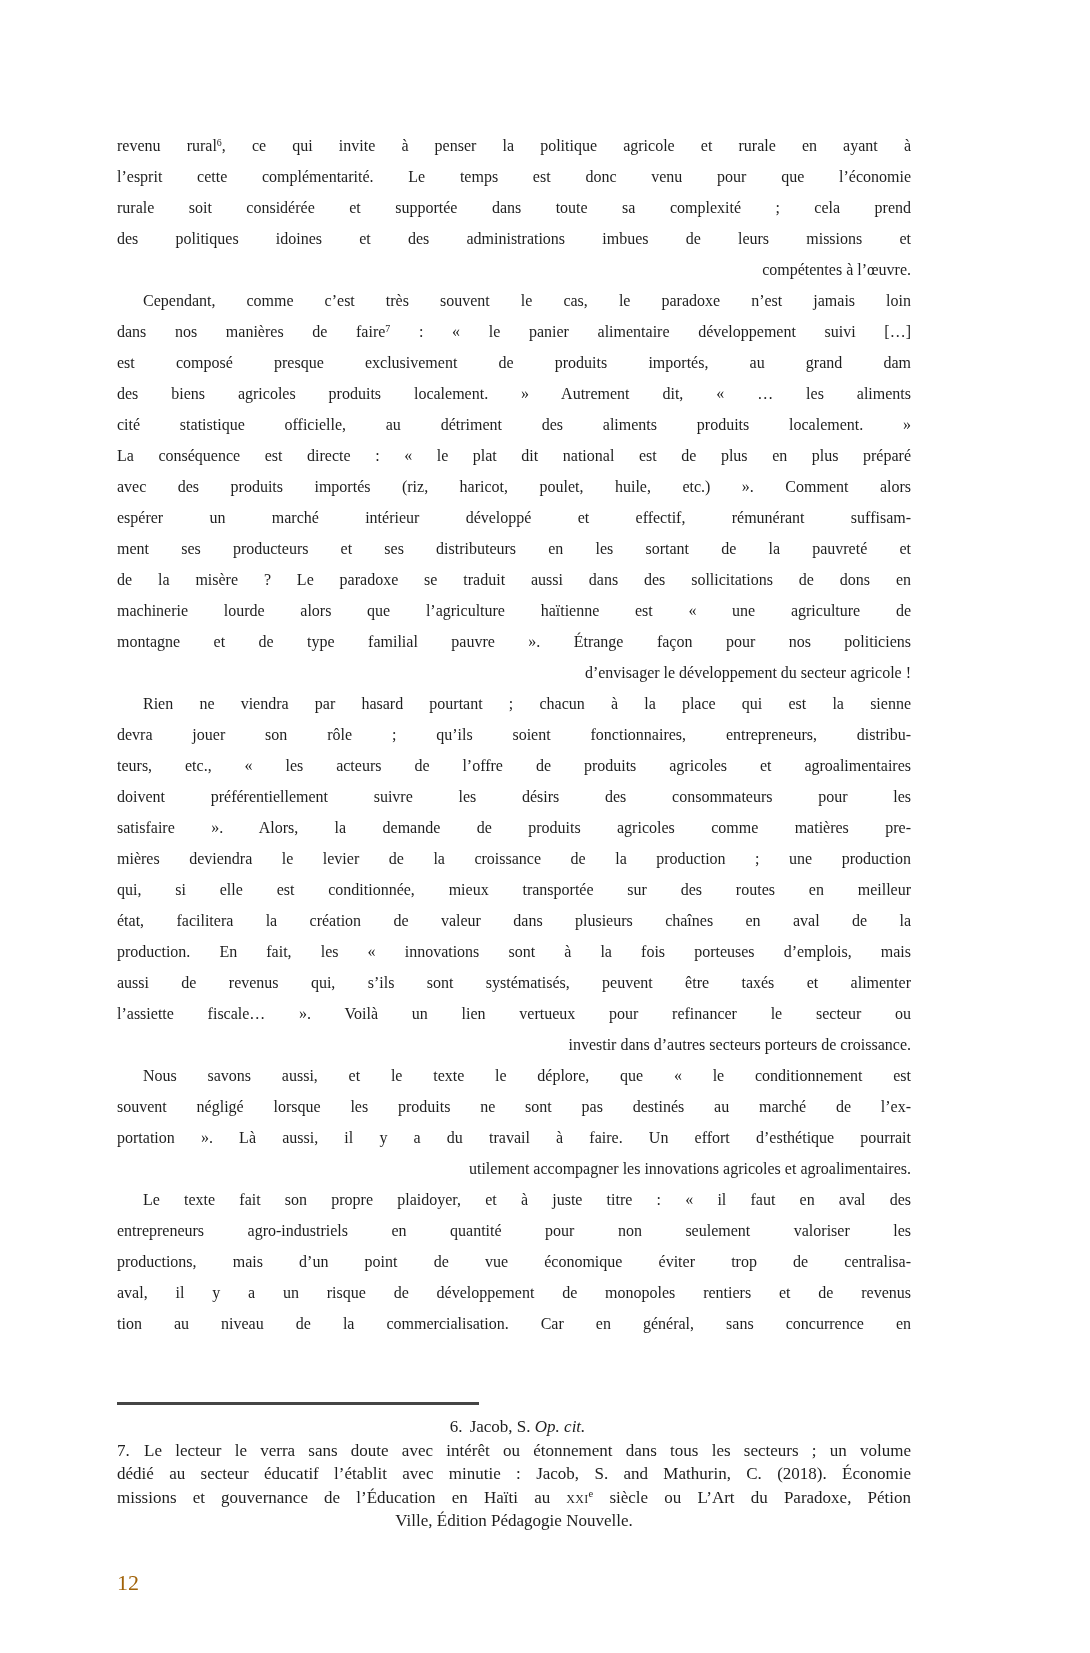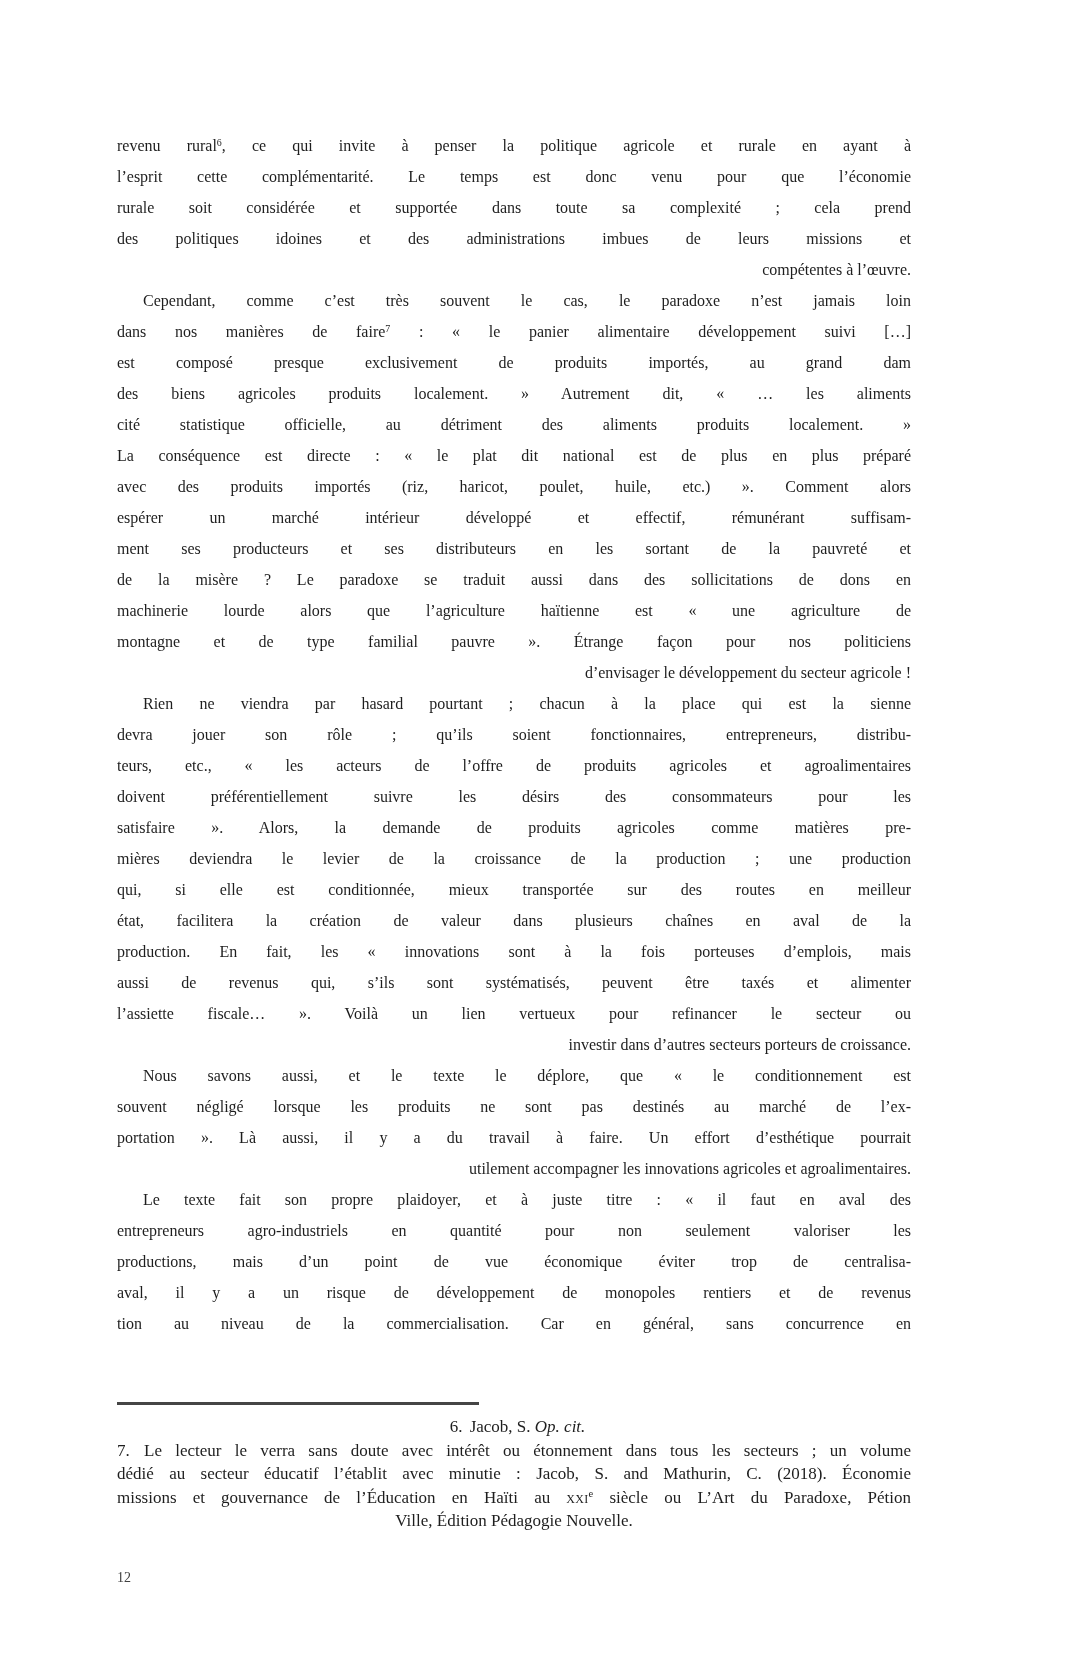--- a/index.html
+++ b/index.html
@@ -51,22 +51,22 @@
   .fline { text-align: center; }
   .fline.just { text-align: justify; text-align-last: justify; }
   .fnum {
     display: inline-block;
     width: 27px;
   }
   .page-number {
     position: absolute;
     left: 117px;
     top: 1570px;
-    font-size: 14px;
-    color: #404040;
+    font-size: 22px;
+    color: #a16207;
   }
 </style>
 </head>
 <body>
 
 <div class="page">
   <div class="body-text">
       <div>
         <div class="line just"><span>revenu rural</span><span class="sup">6</span><span>, ce qui invite à penser la politique agricole et rurale en ayant à</span></div>
         <div class="line just">l’esprit cette complémentarité. Le temps est donc venu pour que l’économie</div>

